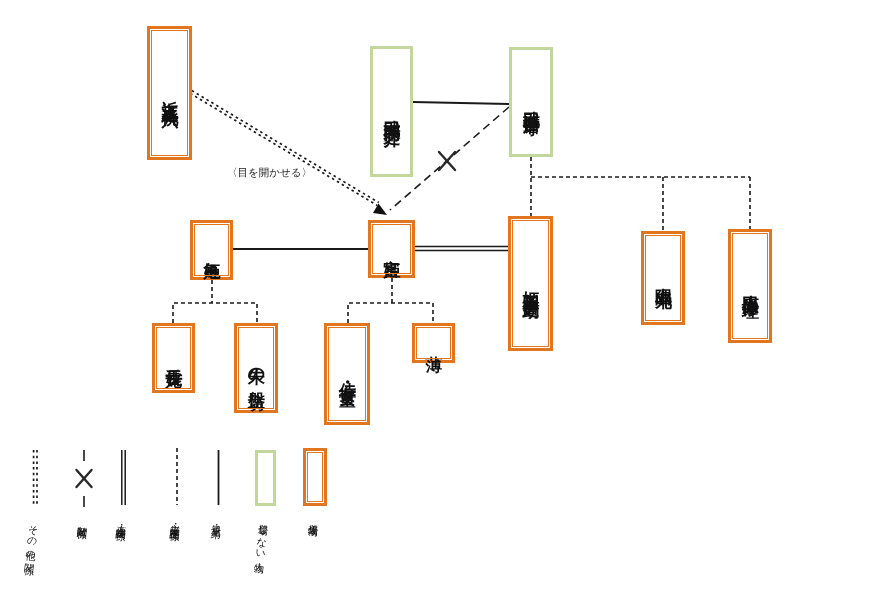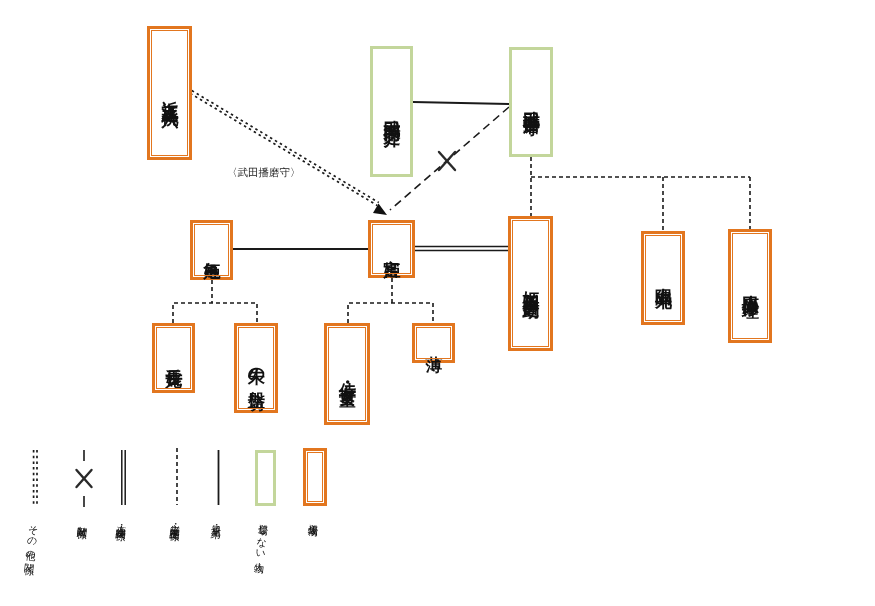--- a/index.html
+++ b/index.html
@@ -116,21 +116,21 @@
   <div class="node present" style="left:234px;top:323px;width:44px;height:90px">
       <span>朱の盤坊</span>
     </div>
   <div class="node present" style="left:324px;top:323px;width:46px;height:102px">
       <span>侍女・女童</span>
     </div>
   <div class="node present" style="left:412px;top:323px;width:43px;height:40px">
       <span>薄</span>
     </div>
 
-  <div class="note">〈武田播磨守〉</div>
+  <div class="note">〈目を開かせる〉</div>
 
   <div class="legend-sample absent" style="left:255px;top:450px;width:21px;height:56px"></div>
   <div class="legend-sample present" style="left:303px;top:448px;width:24px;height:58px"></div>
 
   <div class="legend-label" style="left:29px;top:518px">その他の関係</div>
   <div class="legend-label" style="left:78px;top:518px">敵対関係</div>
   <div class="legend-label" style="left:117px;top:517px">恋人・夫婦関係</div>
   <div class="legend-label" style="left:171px;top:516px">主従・元主従関係</div>
   <div class="legend-label" style="left:212px;top:517px">親子・兄弟</div>
   <div class="legend-label" style="left:259px;top:516px">登場しない人物</div>

